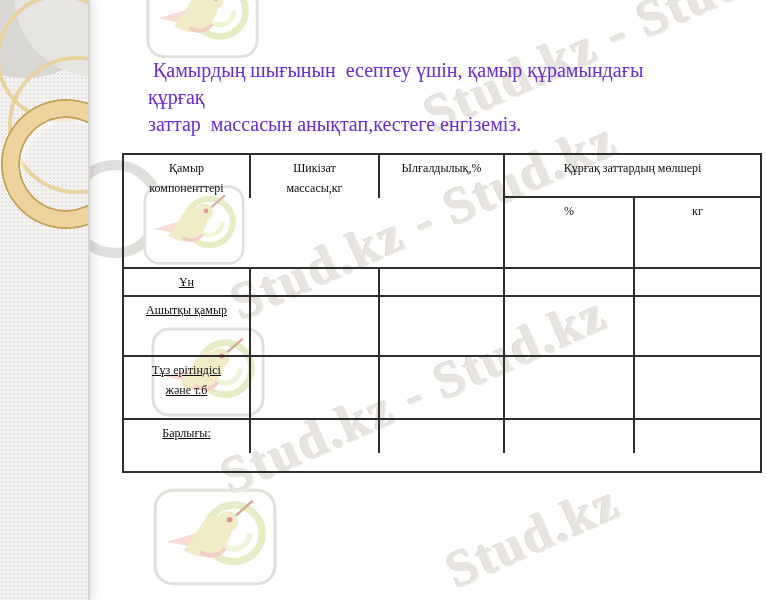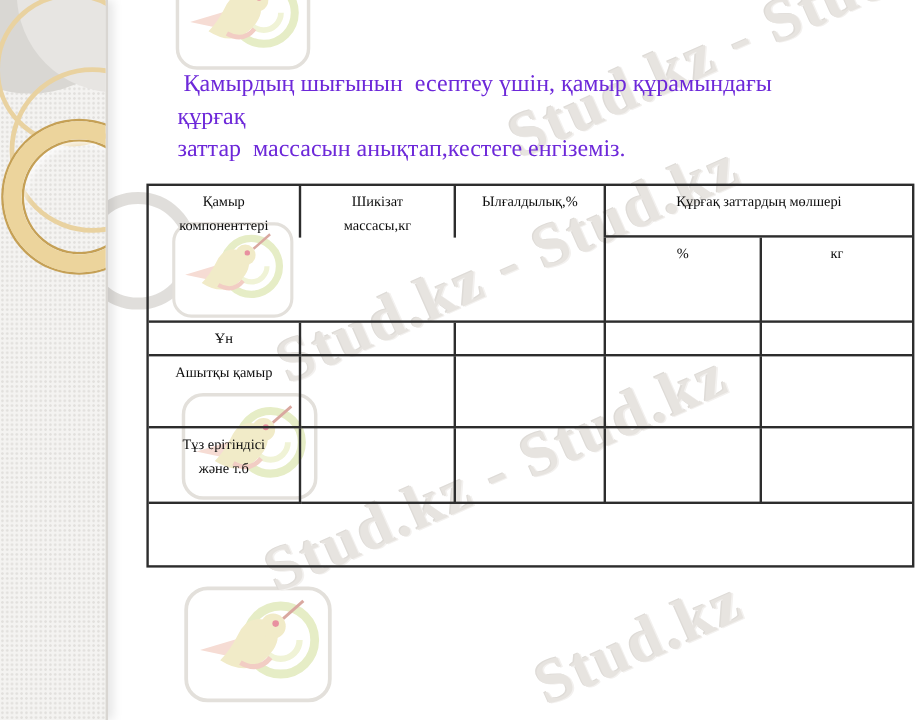--- a/index.html
+++ b/index.html
@@ -64,21 +64,21 @@
   table.doughtbl td{
     padding:3px 2px 0 2px;vertical-align:top;text-align:center;
     font-size:12px;line-height:20px;color:#0c0c0c;
     white-space:pre-wrap;overflow:visible;
     background:transparent;
   }
   td.bR{border-right:2px solid #2d2d2d;}
   td.bB{border-bottom:2px solid #2d2d2d;}
   td.mid{vertical-align:middle;padding-top:0;}
   td.subhead{padding-top:6px;}
-  td.rowlabel{padding-top:4px;}
+  td.rowlabel{padding-top:4px;text-decoration:underline;}
 </style>
 </head>
 <body>
 
 <div class="strip">
   <div class="circleA"></div>
   <div class="circleB"></div>
   <div class="ringThin r1"></div>
   <div class="ringThin r2"></div>
   <div class="ringThick"></div>
@@ -160,15 +160,22 @@
       <td class="bB"></td>
     </tr>
     <tr style="height:63px">
       <td class="bR bB rowlabel">Тұз ерітіндісі
 және т.б</td>
       <td class="bR bB"></td>
       <td class="bR bB"></td>
       <td class="bR bB"></td>
       <td class="bB"></td>
     </tr>
+    <tr style="height:33px">
+      <td class="bR rowlabel">Барлығы:</td>
+      <td class="bR"></td>
+      <td class="bR"></td>
+      <td class="bR"></td>
+      <td></td>
+    </tr>
   </tbody>
     </table>
 </div>
 
 </body></html>

